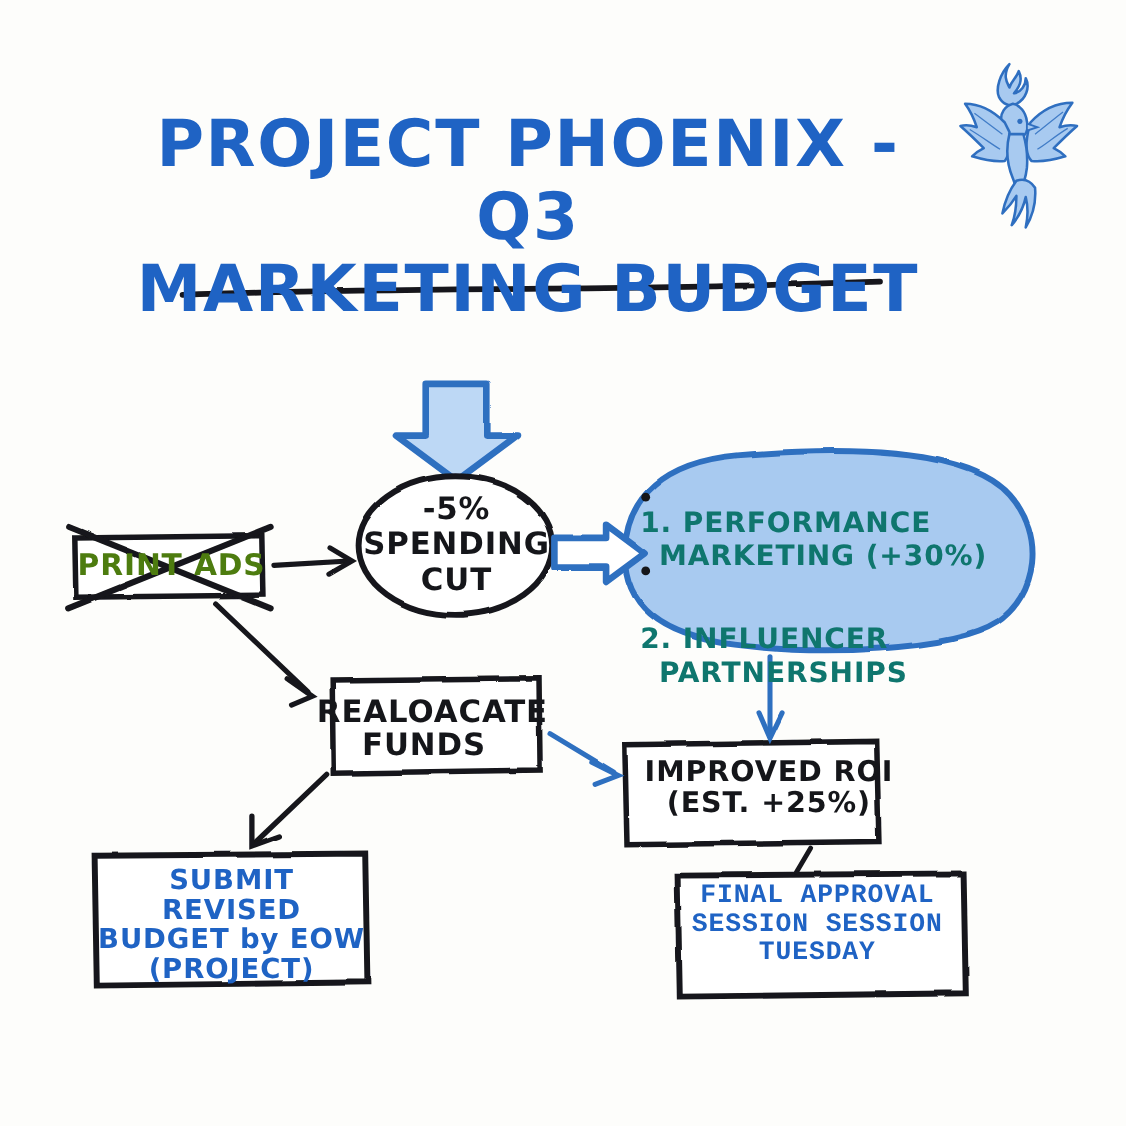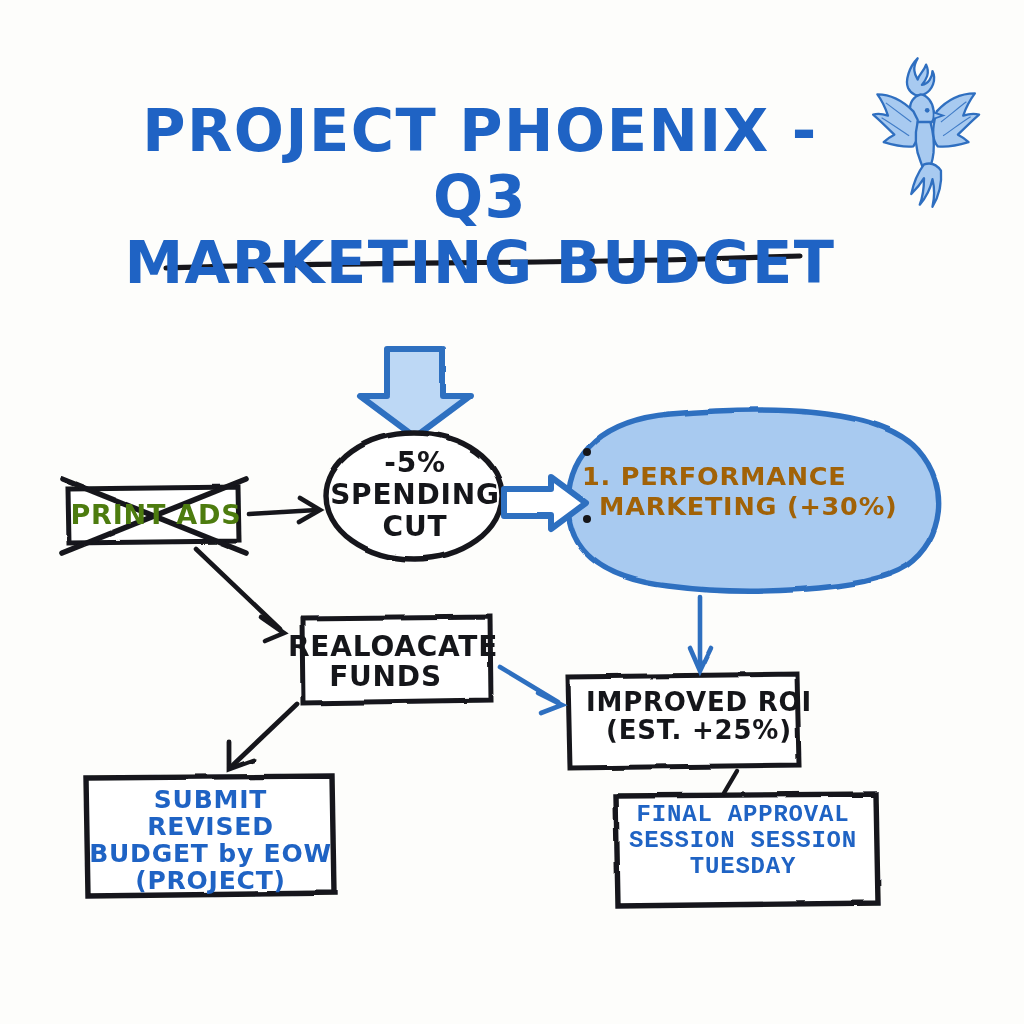--- a/index.html
+++ b/index.html
@@ -71,21 +71,21 @@
     width: 170px;
     font-size: 28px;
     color: #15161a;
     line-height: 1.14;
   }
   #lbl-priorities {
     left: 582px;
     top: 430px;
     width: 346px;
     font-size: 25.5px;
-    color: #a16207;
+    color: #0f766e;
     text-align: left;
     line-height: 1.2;
   }
   #lbl-priorities .item {
     display: block;
     text-indent: -17px;
     padding-left: 17px;
     margin-bottom: 14px;
   }
   #lbl-priorities .item:last-child { margin-bottom: 0; }
@@ -241,20 +241,22 @@
 
   <div class="txt node-label" id="lbl-print-ads">PRINT ADS</div>
 
   <div class="txt node-label" id="lbl-spending-cut">-5%
 SPENDING
 CUT</div>
 
   <div class="txt node-label" id="lbl-priorities">
     <span class="item">1. PERFORMANCE
     MARKETING (+30%)</span>
+    <span class="item">2. INFLUENCER
+    PARTNERSHIPS</span>
   </div>
 
   <div class="txt node-label" id="lbl-realloc">REALOACATE
 FUNDS</div>
 
   <div class="txt node-label" id="lbl-roi">IMPROVED ROI
 (EST. +25%)</div>
 
   <div class="txt node-label" id="lbl-submit">SUBMIT REVISED
 BUDGET by EOW

